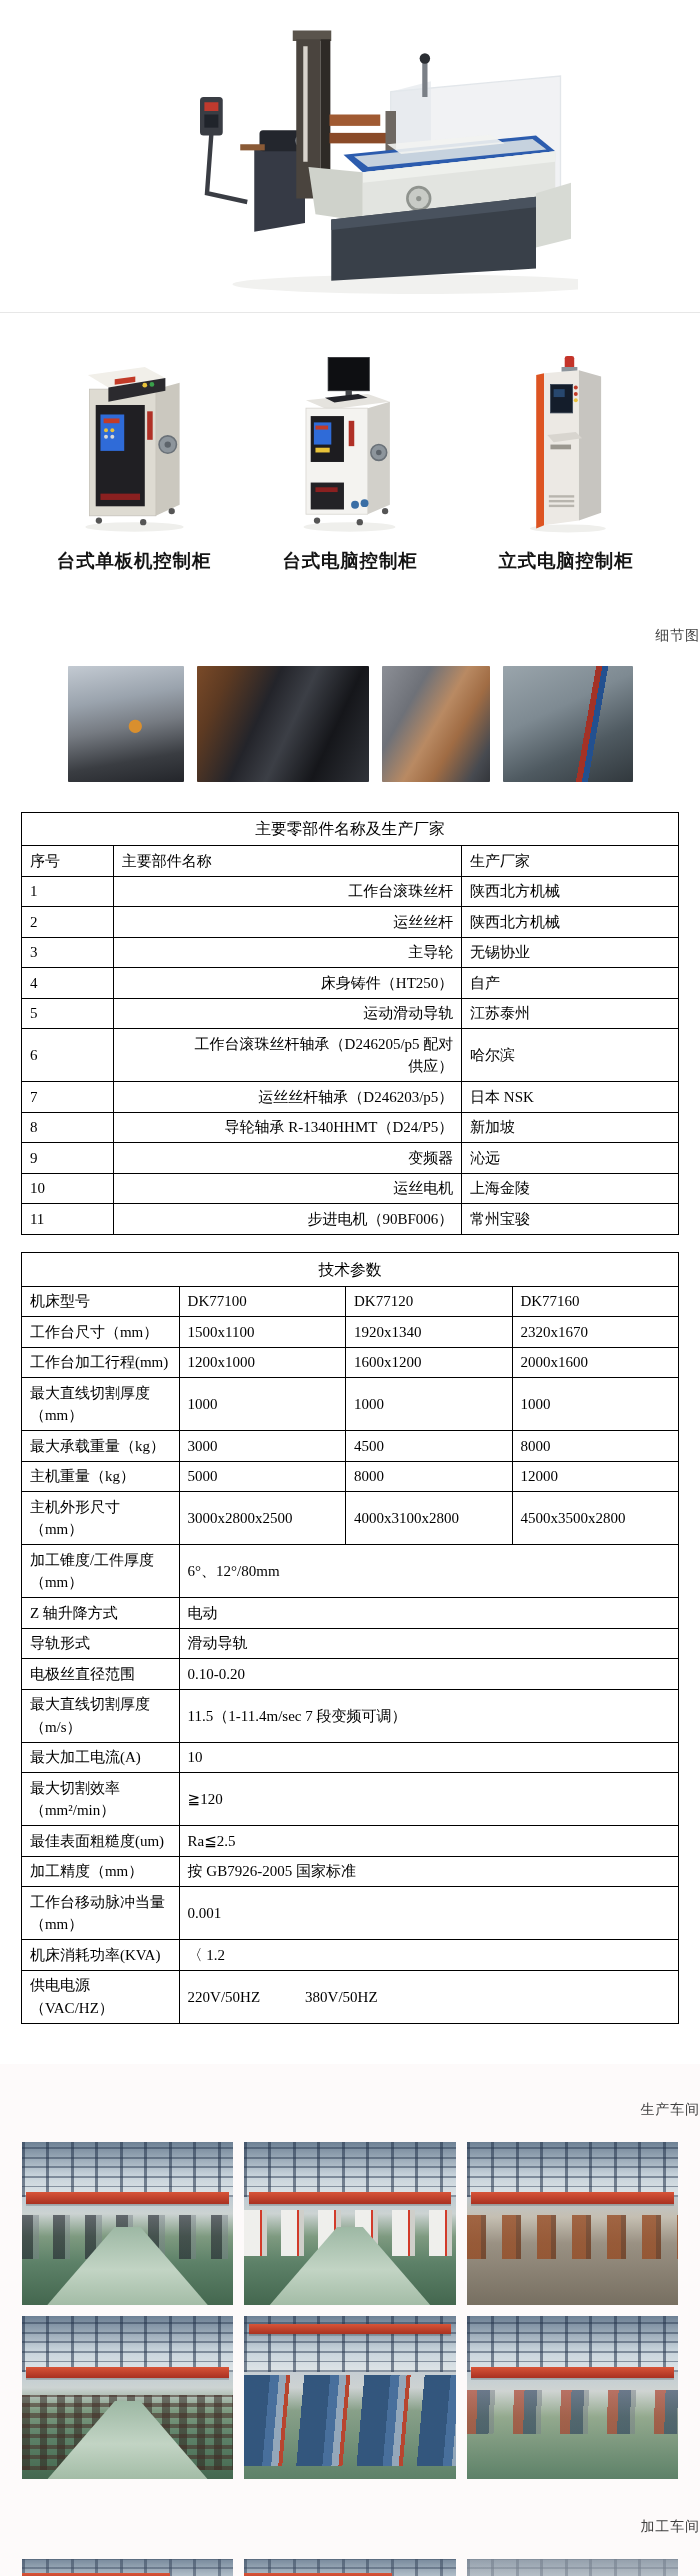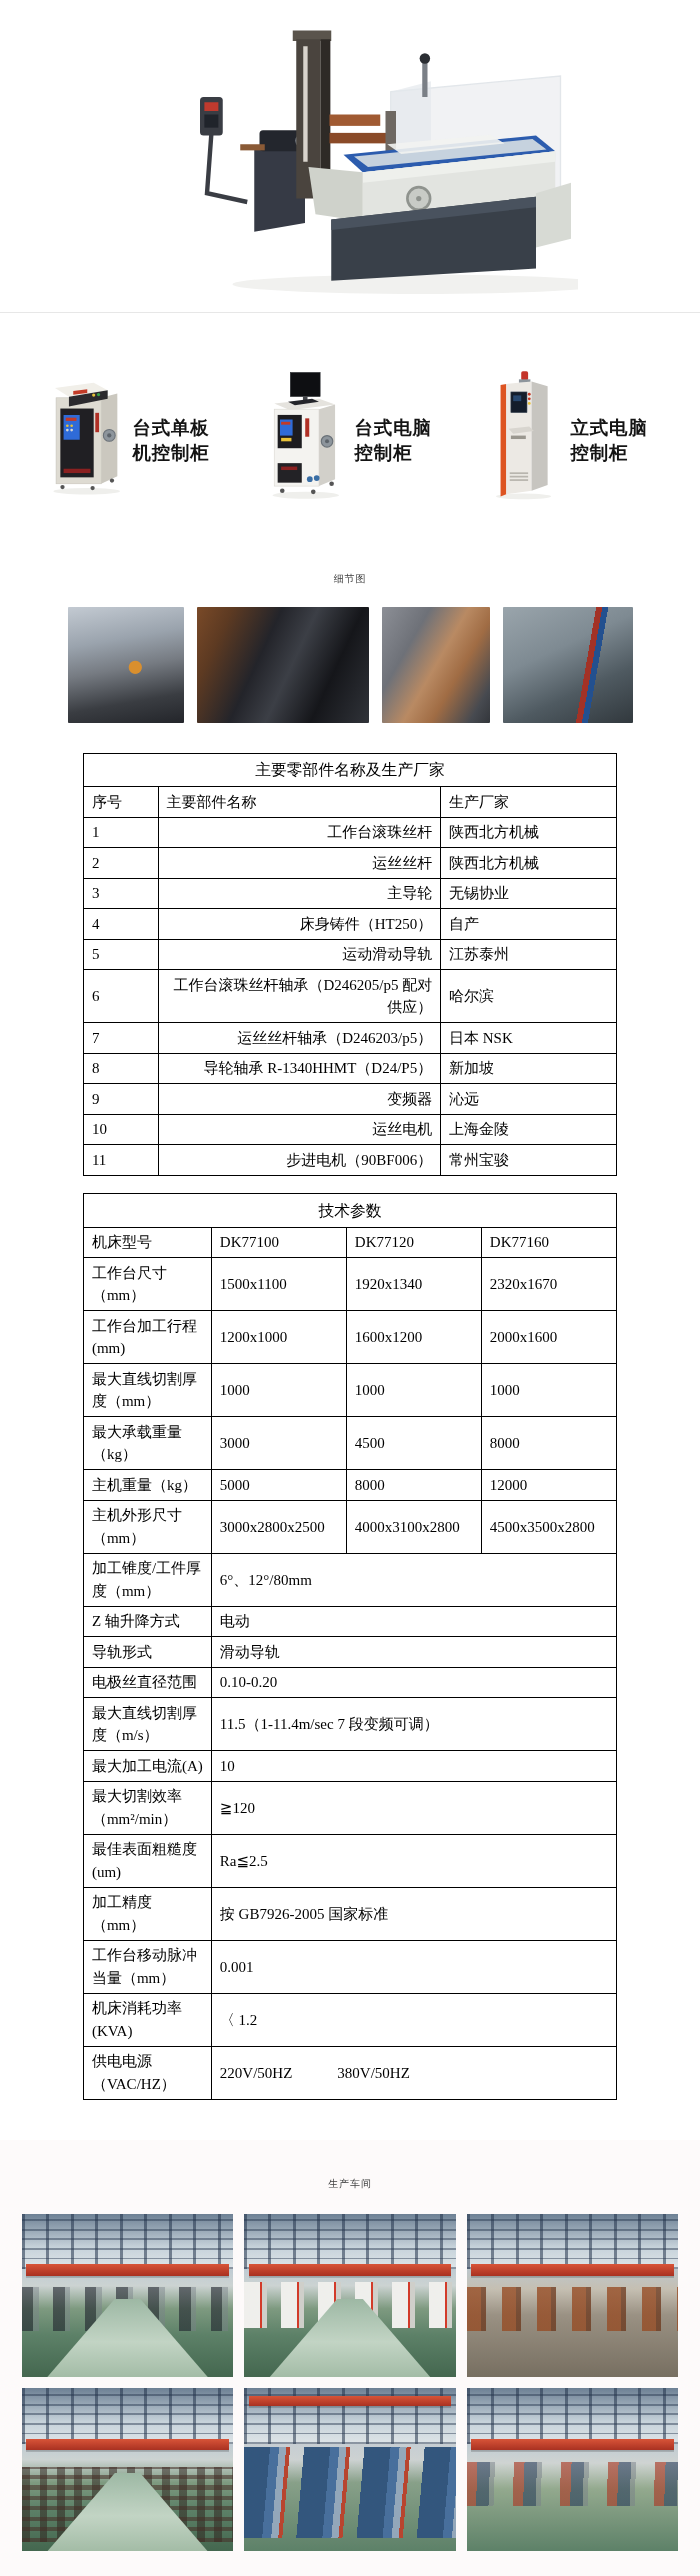--- a/index.html
+++ b/index.html
@@ -8,42 +8,42 @@
     font-family:"Liberation Sans","DejaVu Sans",sans-serif;
     color:#111;
   }
   
   .hero{height:312px;display:flex;align-items:center;justify-content:center;
         border-bottom:0.9px solid #e7e7e7;background:#fff;}
   
   .cabinets{display:flex;justify-content:space-between;padding:23px 37px 0 37px;}
   .cab{width:31%;display:flex;flex-direction:column;align-items:center;}
   .cab svg{height:186px;}
-  .cab figure{margin:4px;display:flex;flex-direction:row;align-items:center;}
+  .cab figure{margin:12px;display:flex;flex-direction:column;align-items:center;}
   .cab-label{margin-top:14px;font-size:18.4px;font-weight:700;color:#141414;letter-spacing:0.9px;}
   
-  .sec-title{margin:0;text-align:center;font-size:10px;font-weight:500;color:#3f3f3f;letter-spacing:0.9px;}
+  .sec-title{margin:0;text-align:right;font-size:14px;font-weight:500;color:#3f3f3f;letter-spacing:0.9px;}
   .sec-title.details{margin-top:42px;}
   .sec-title.prod{padding-top:37px;}
   .sec-title.proc{margin-top:39px;}
   
   .details-row{margin-top:21px;display:flex;justify-content:center;gap:13px;}
   .dp{height:116px;border-radius:0.9px;}
   .dp1{width:116px;background:
       radial-gradient(circle at 58% 52%, #d98f2e 0 6.1px, rgba(0,0,0,0) 7px),
       linear-gradient(170deg,#c3cad2 0%,#9aa3ad 30%,#767b82 52%,#3a3d42 78%,#23252a 100%);}
   .dp2{width:172px;background:
       linear-gradient(115deg,#7a4a28 0%,#5d3a22 16%,#23242a 38%,#3c3f46 54%,#15161a 74%,#303339 100%);}
   .dp3{width:108px;background:
       linear-gradient(120deg,#8c8f96 0%,#6e7178 28%,#b98a63 50%,#a06c44 66%,#474a50 88%,#33363b 100%);}
   .dp4{width:130px;background:
       repeating-linear-gradient(100deg, rgba(0,0,0,0) 0 62%, #a33226 62% 66%, #23508f 66% 70%, rgba(0,0,0,0) 70% 100%),
       linear-gradient(155deg,#9aa5ac 0%,#7e8a92 38%,#4f5a61 68%,#31383d 100%);}
   
-  .table-wrap{width:534px;margin:30px auto 0 auto;}
+  .table-wrap{width:658px;margin:30px auto 0 auto;}
   table{width:100%;border-collapse:collapse;table-layout:fixed;
         font-family:"Liberation Serif","DejaVu Serif",serif;font-size:15px;color:#000;}
   table td{border:1.3px solid #000;padding:3.5px 7.9px;line-height:1.5;vertical-align:middle;
            overflow:hidden;}
   td.t-title{text-align:center;font-size:15.8px;padding:4.4px 7px;}
   .parts col.c1{width:14%;} .parts col.c2{width:53%;} .parts col.c3{width:33%;}
   .parts td.name{white-space:pre-line;text-align:right;}
   .specs{margin-top:17.5px;}
   .specs col{width:25.33%;} .specs col.c1{width:24%;}
   

